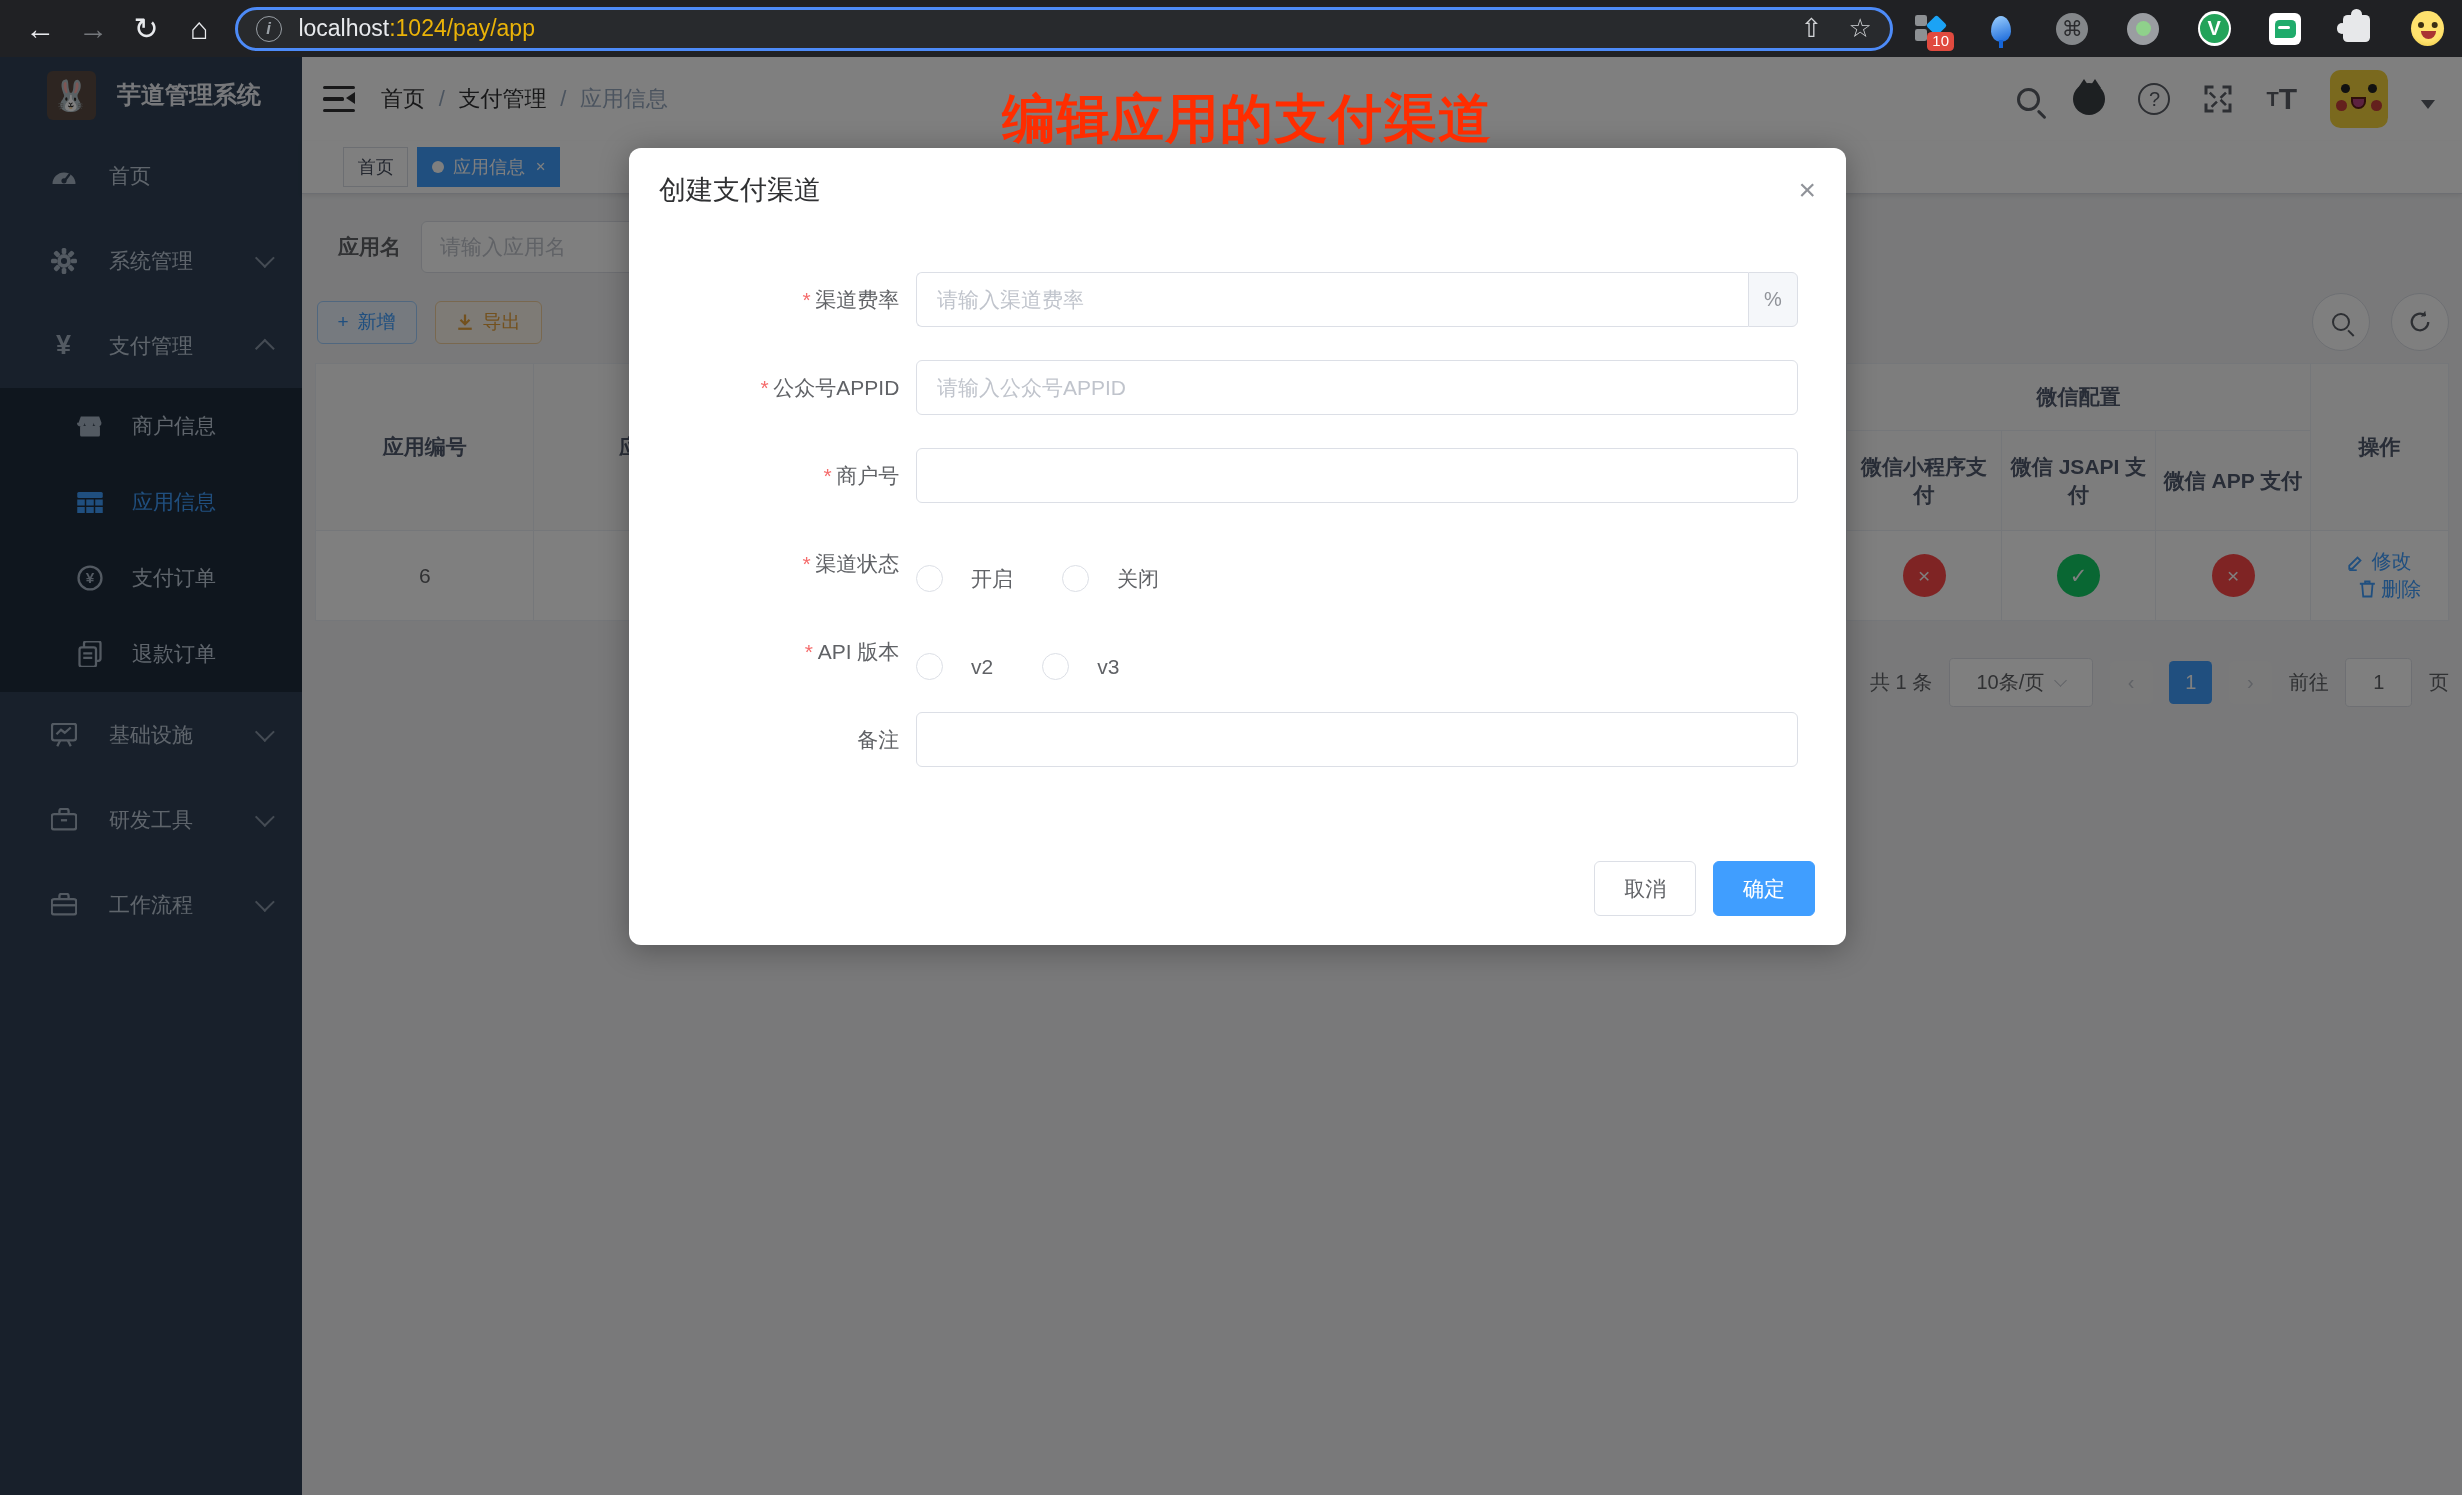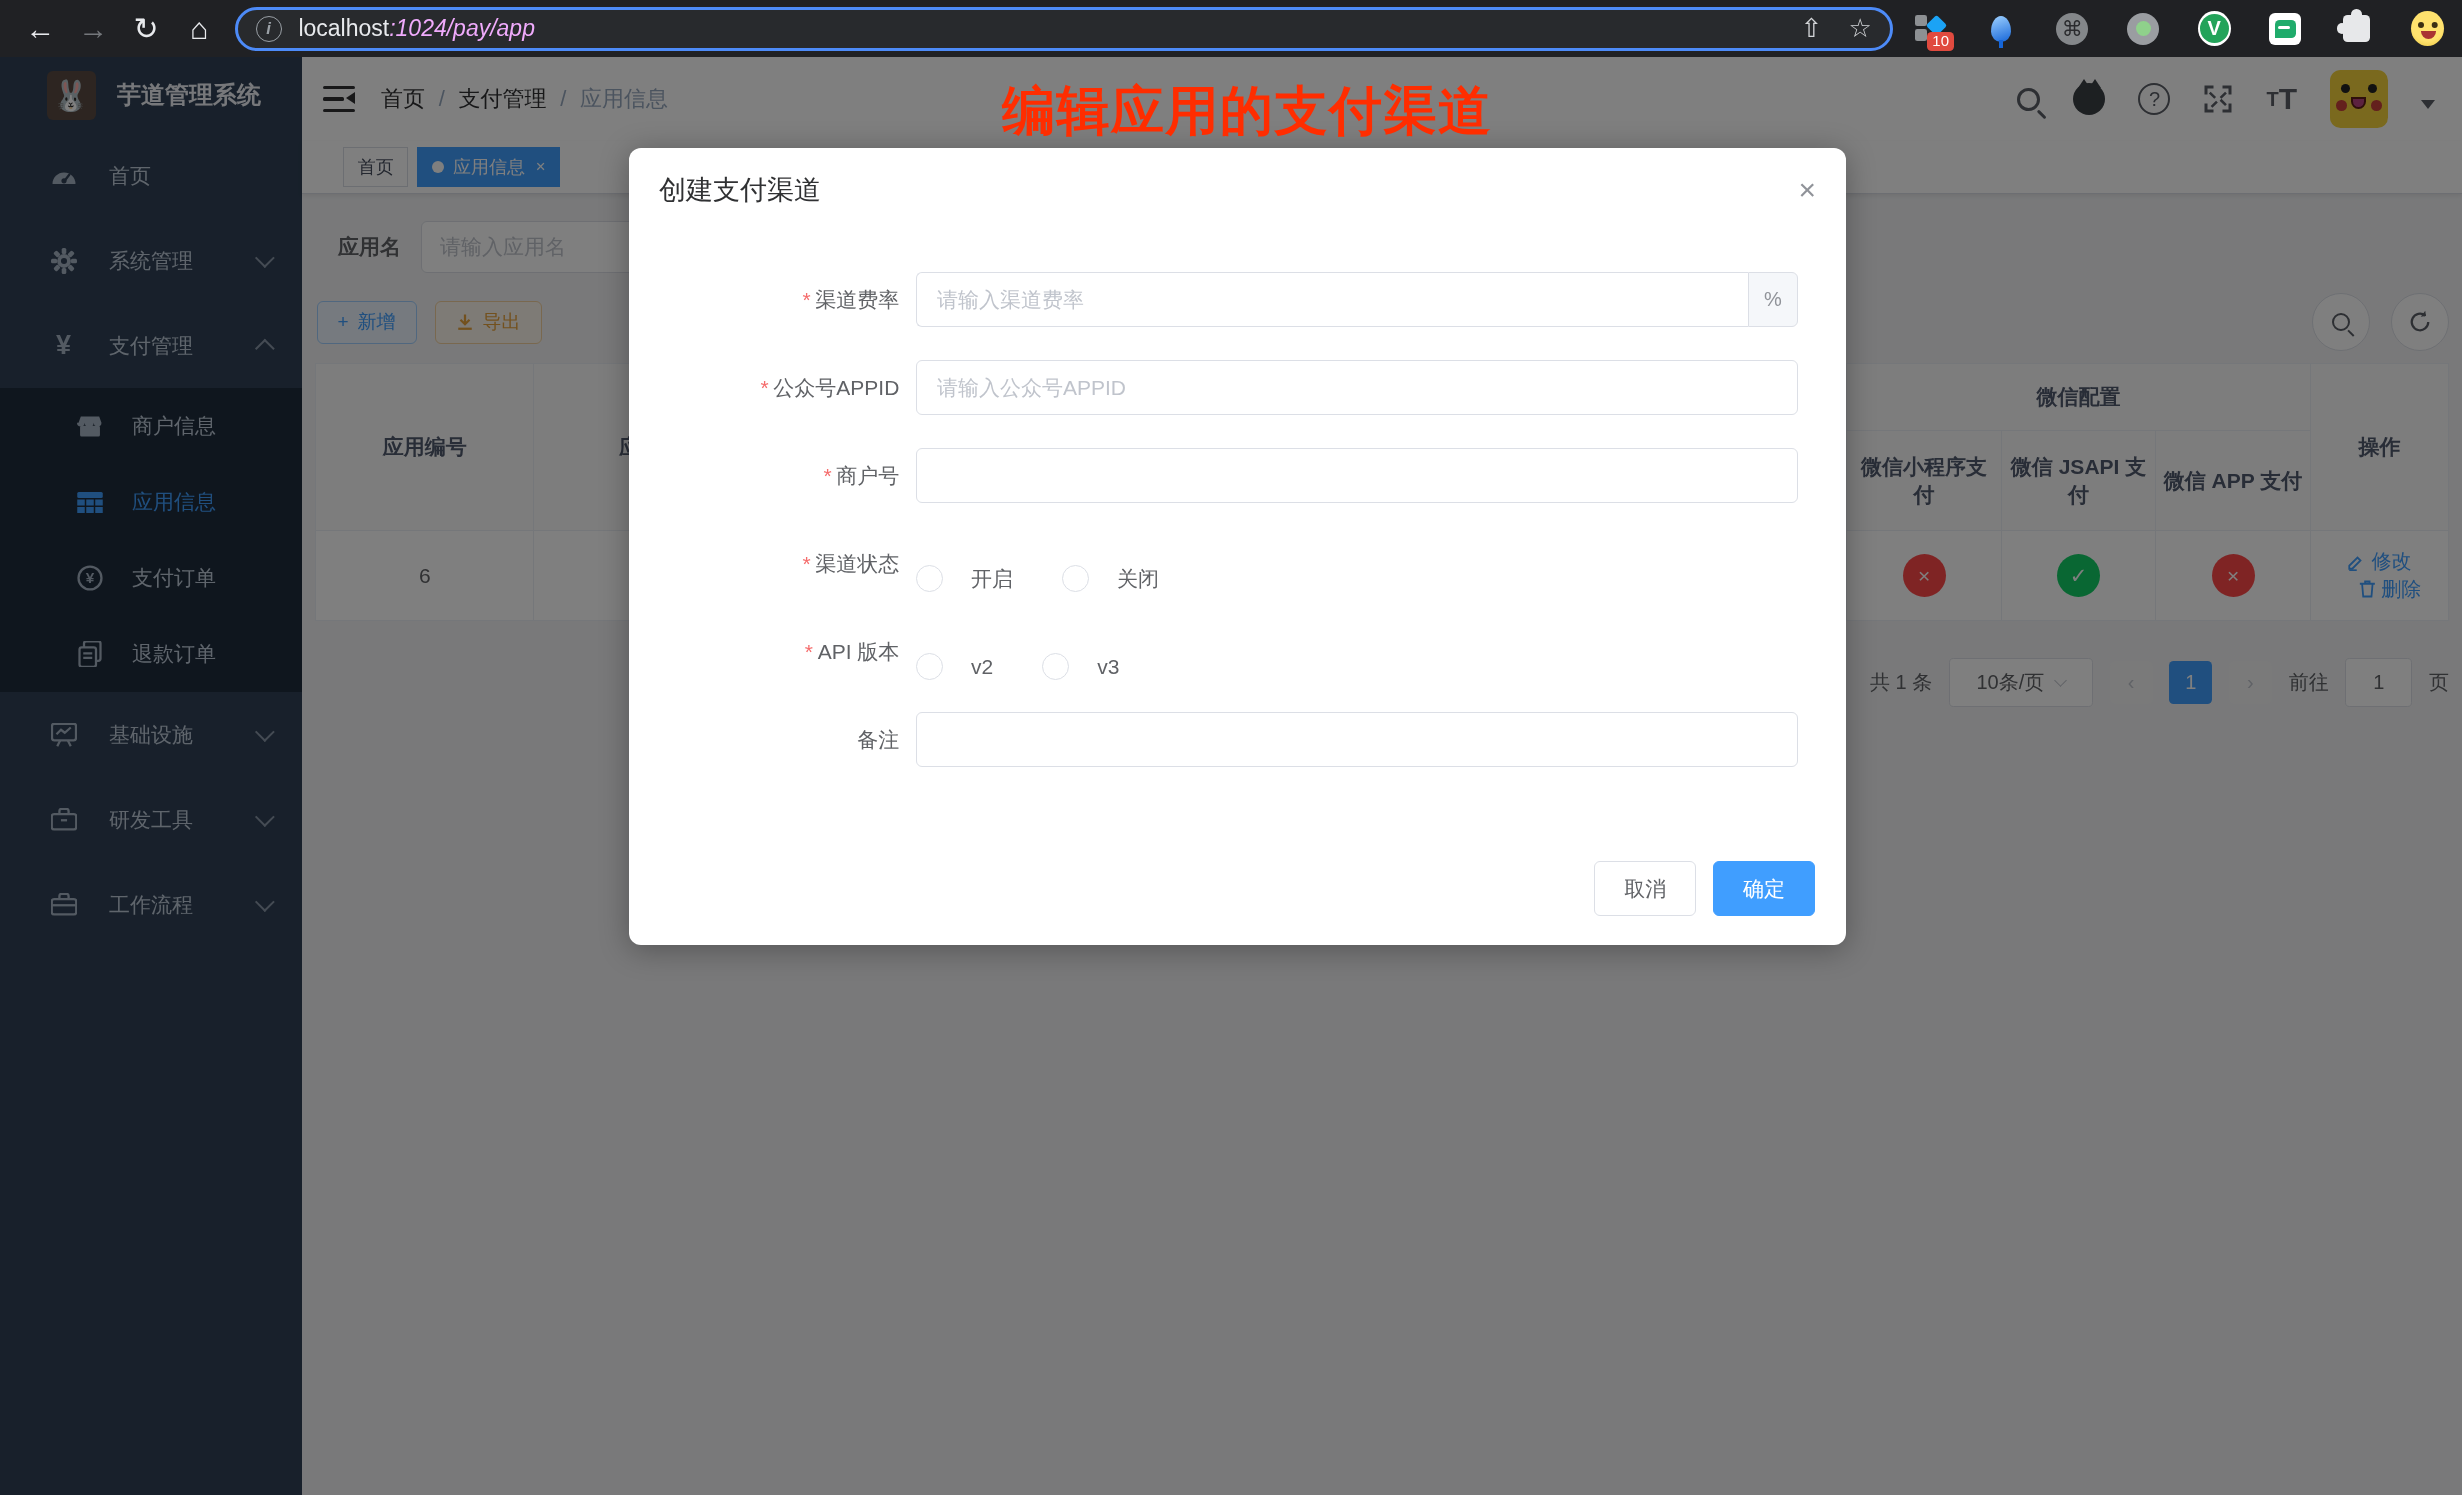--- a/index.html
+++ b/index.html
@@ -10,21 +10,21 @@
   .browser { height:57px; background:#202124; display:flex; align-items:center; padding:0 13.7px; position:relative; z-index:10; }
   .bnav { width:53px; height:53px; display:flex; align-items:center; justify-content:center;
     color:#e8eaed; font-size:30px; border-radius:50%; flex:0 0 auto; }
   .bnav.dim { color:#74777b; }
   .urlbar { width:1658px; height:44px; margin-left:9px; background:#282a2d; border:3px solid #4d8bf8;
     border-radius:24px; display:flex; align-items:center; padding:0 18px; flex:0 0 auto; }
   .urlbar .info-i { width:26px; height:26px; border:1.5px solid #9aa0a6; border-radius:50%;
     color:#9aa0a6; font-size:16.7px; display:flex; align-items:center; justify-content:center; font-style:italic; font-weight:bold; }
   .url-text { margin-left:16.7px; font-size:23px; flex:1; white-space:nowrap; overflow:hidden; }
   .url-host { color:#e8eaed; }
-  .url-path { color:#f0abfc;font-style:italic; }
+  .url-path { color:#eab308; }
   .urlbar .uicon { color:#d3d5d8; font-size:26px; margin-left:26px; }
   .extrow { display:flex; align-items:center; margin-left:21px; gap:38px; }
   .ext { width:33px; height:33px; position:relative; display:flex; align-items:center; justify-content:center; flex:0 0 auto; }
   .ext .badge { position:absolute; right:-7.6px; bottom:-6px; background:#e04a3f; color:#fff; font-size:15px;
     padding:1.5px 5.3px; border-radius:4.6px; line-height:1.1; }
   .sq2 { position:absolute; left:1.5px; top:3px; }
   .sq2 i { display:block; width:11.4px; height:11.4px; background:#8d9093; border-radius:2.3px; margin-bottom:3px; }
   .diam { position:absolute; right:2.3px; top:6px; width:15px; height:15px; background:#1ba3f5; transform:rotate(45deg); border-radius:2.3px; }
   .balloon { width:20px; height:26px; background:linear-gradient(160deg,#9ed1ff,#1565d8); border-radius:50% 50% 50% 50%/60% 60% 40% 40%; position:relative; }
   .balloon:after { content:""; position:absolute; left:7.6px; bottom:-6px; width:4.6px; height:7.6px; background:#1565d8; }
@@ -157,21 +157,21 @@
   .radio { display:flex; align-items:center; gap:28px; cursor:pointer;margin-top:30px; }
   .radio + .radio { margin-left:49px; }
   .rdot { width:27px; height:27px; border:1.5px solid #dcdfe6; border-radius:50%; background:#fff; }
   .rlabel { font-size:21px; color:#606266; }
   .mfooter { display:flex; justify-content:flex-end; align-items:center; gap:16.7px; padding-right:31px; margin-top:94px; }
   .mbtn { height:55px; padding:0 29px; border-radius:6px; font-size:21px; display:flex; align-items:center; cursor:pointer; }
   .mbtn.cancel { background:#fff; border:1.5px solid #dcdfe6; color:#606266; }
   .mbtn.confirm { background:#409eff; border:1.5px solid #409eff; color:#fff; }
 
   
-  .annotation { position:absolute; left:1002px; top:76px; z-index:100; font-size:53px; font-weight:bold;
+  .annotation { position:absolute; left:1002px; top:84px; z-index:100; font-size:53px; font-weight:bold;
     color:#ff2d00; letter-spacing:1.5px; white-space:nowrap; }
 </style>
 </head>
 <body>
 
 <div class="browser">
   <div class="bnav">←</div>
   <div class="bnav dim">→</div>
   <div class="bnav">↻</div>
   <div class="bnav">⌂</div>

